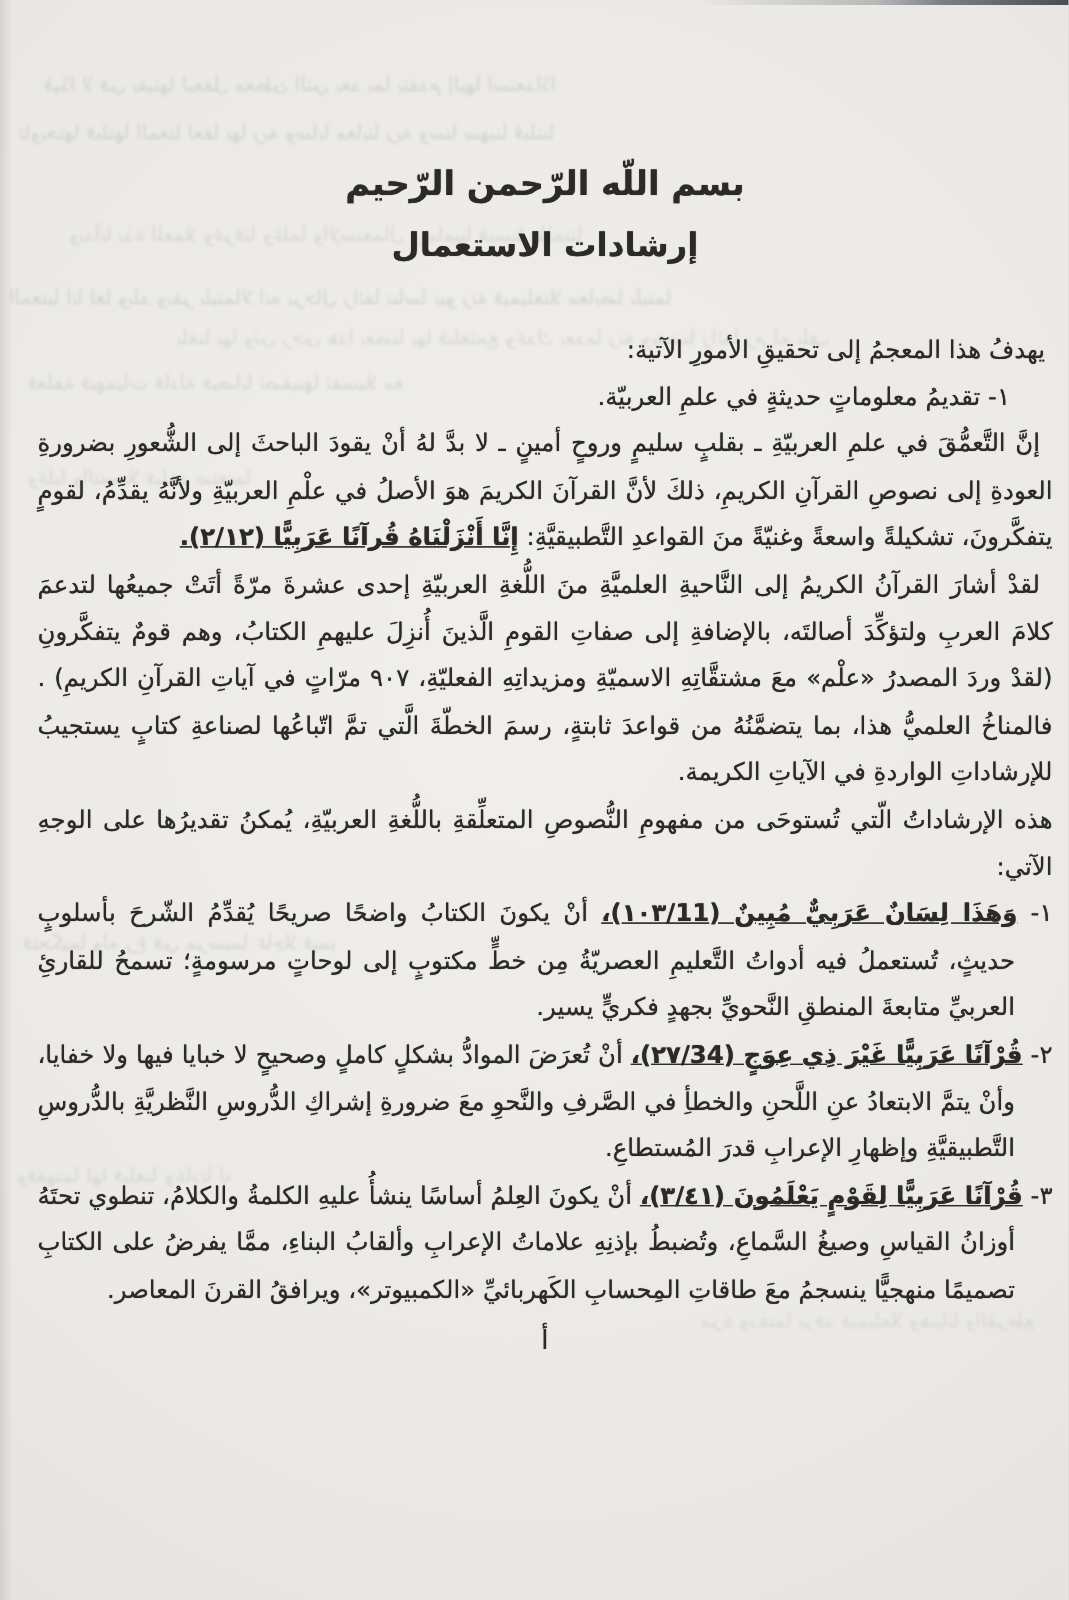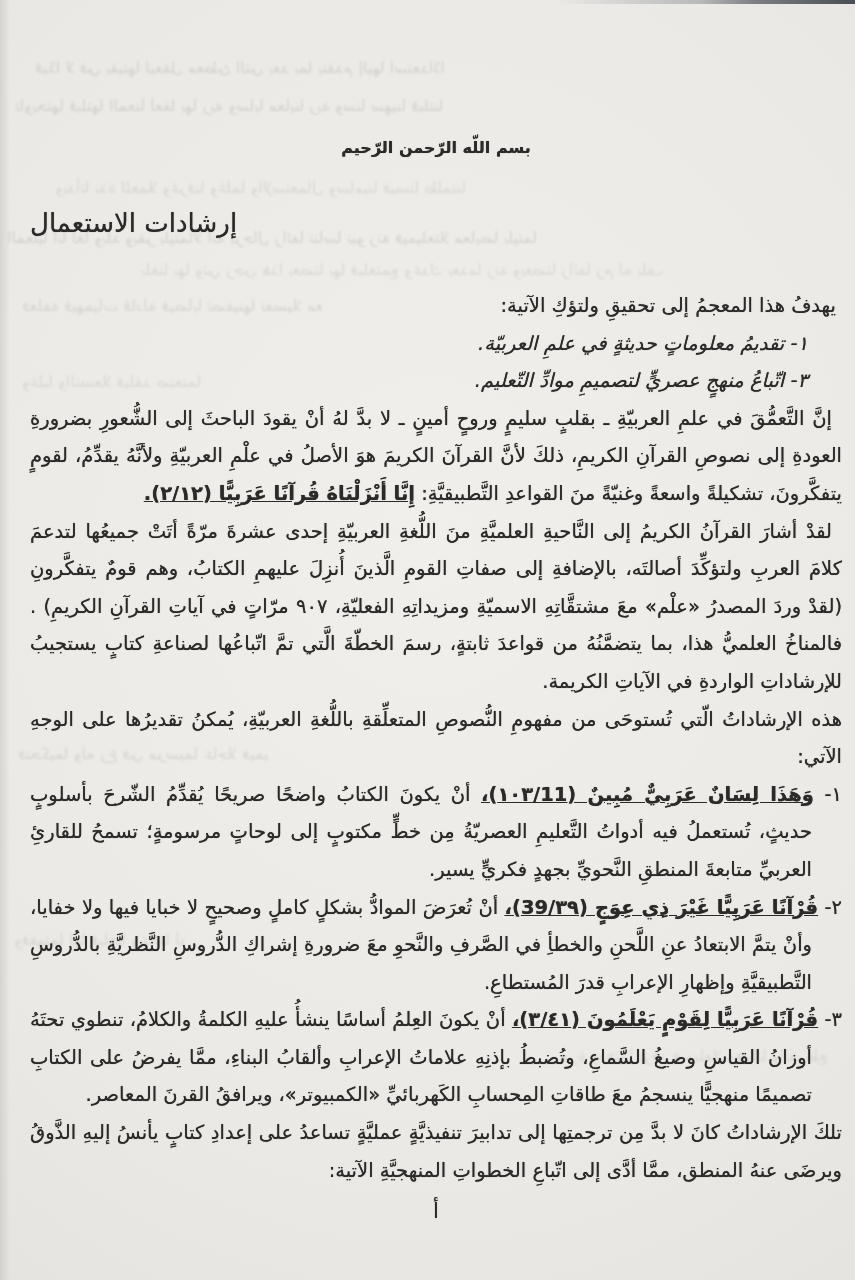--- a/index.html
+++ b/index.html
@@ -49,34 +49,34 @@
   .content{
     position:absolute;top:0;right:13px;left:30px;
     text-align:justify;
     font-size:19.5px;
     line-height:37.6px;
     text-shadow:0 0 0.7px rgba(43,42,40,0.85);
   }
   .basmala{
     margin:131px 0 0 0;
     text-align:center;
-    font-size:16px;
+    font-size:27px;
     font-weight:bold;
     line-height:34px;
   }
   .doc-title{
-    margin:38px 0 0 0;
-    text-align:left;
+    margin:12px 0 0 0;
+    text-align:center;
     font-size:26px;
-    font-weight:normal;
+    font-weight:bold;
     letter-spacing:2px;
     line-height:40px;
   }
   .intro{margin:44px 0 0 0;text-indent:6px;}
-  .goal{padding-right:34px;font-style:italic;}
+  .goal{padding-right:34px;}
   .para{margin:0;text-indent:10px;}
   .lead-in{margin:0;}
   .directive{padding-right:30px;text-indent:-30px;}
   .verse{font-weight:bold;text-decoration:underline;}
   .closing{margin:0;}
   .folio{
     margin:5px 0 0 0;
     text-align:center;
     font-size:21px;
     line-height:34px;
@@ -100,35 +100,33 @@
   <div class="bleed b8">فتحكيما وله رغ في مرسيما عاجلا فيميلع رابرها</div>
   <div class="bleed b9">وفقهتما لها فبلغنا وعادتا له بقسمتنا وبعدها زد رجلاء وبين المعلا ويصر</div>
   <div class="bleed b10">مرة ودهتما ترفد فيميلعلا وهنيانا والقرطع وزيانا</div>
 
   <div class="content">
 
     <div class="basmala">بسم اللّه الرّحمن الرّحيم</div>
 
     <div class="doc-title">إرشادات الاستعمال</div>
 
-    <p class="intro">يهدفُ هذا المعجمُ إلى تحقيقِ ولتؤكِ الآتية:</p>
+    <p class="intro">يهدفُ هذا المعجمُ إلى تحقيقِ الأمورِ الآتية:</p>
 
     <div class="goal">١- تقديمُ معلوماتٍ حديثةٍ في علمِ العربيّة.</div>
-    <div class="goal">٣- اتّباعُ منهجٍ عصريٍّ لتصميمِ موادِّ التّعليم.</div>
 
     <p class="para"><span>إنَّ التَّعمُّقَ في علمِ العربيّةِ ـ بقلبٍ سليمٍ وروحٍ أمينٍ ـ لا بدَّ لهُ أنْ يقودَ الباحثَ إلى الشُّعورِ بضرورةِ العودةِ إلى نصوصِ القرآنِ الكريمِ، ذلكَ لأنَّ القرآنَ الكريمَ هوَ الأصلُ في علْمِ العربيّةِ ولأنَّهُ يقدِّمُ، لقومٍ يتفكَّرونَ، تشكيلةً واسعةً وغنيّةً منَ القواعدِ التَّطبيقيَّةِ: </span><span class="verse">إِنَّا أَنْزَلْنَاهُ قُرآنًا عَرَبِيًّا (٢/١٢).</span></p>
 
     <p class="para">لقدْ أشارَ القرآنُ الكريمُ إلى النَّاحيةِ العلميَّةِ منَ اللُّغةِ العربيّةِ إحدى عشرةَ مرّةً أتَتْ جميعُها لتدعمَ كلامَ العربِ ولتؤكِّدَ أصالتَه، بالإضافةِ إلى صفاتِ القومِ الَّذينَ أُنزِلَ عليهمِ الكتابُ، وهم قومٌ يتفكَّرونِ (لقدْ وردَ المصدرُ «علْم» معَ مشتقَّاتِهِ الاسميّةِ ومزيداتِهِ الفعليّةِ، ٩٠٧ مرّاتٍ في آياتِ القرآنِ الكريمِ) . فالمناخُ العلميُّ هذا، بما يتضمَّنُهُ من قواعدَ ثابتةٍ، رسمَ الخطّةَ الَّتي تمَّ اتّباعُها لصناعةِ كتابٍ يستجيبُ للإرشاداتِ الواردةِ في الآياتِ الكريمة.</p>
 
     <p class="lead-in">هذه الإرشاداتُ الّتي تُستوحَى من مفهومِ النُّصوصِ المتعلِّقةِ باللُّغةِ العربيّةِ، يُمكنُ تقديرُها على الوجهِ الآتي:</p>
 
     <div class="directive"><span>١- </span><span class="verse">وَهَذَا لِسَانٌ عَرَبِيٌّ مُبِينٌ (١٠٣/11)،</span><span> أنْ يكونَ الكتابُ واضحًا صريحًا يُقدِّمُ الشّرحَ بأسلوبٍ حديثٍ، تُستعملُ فيه أدواتُ التَّعليمِ العصريّةُ مِن خطٍّ مكتوبٍ إلى لوحاتٍ مرسومةٍ؛ تسمحُ للقارئِ العربيِّ متابعةَ المنطقِ النَّحويِّ بجهدٍ فكريٍّ يسير.</span></div>
 
-    <div class="directive"><span>٢- </span><span class="verse">قُرْآنًا عَرَبِيًّا غَيْرَ ذِي عِوَجٍ (39/٣٩)،</span><span> أنْ تُعرَضَ الموادُّ بشكلٍ كاملٍ وصحيحٍ لا خبايا فيها ولا خفايا، وأنْ يتمَّ الابتعادُ عنِ اللَّحنِ والخطأِ في الصَّرفِ والنَّحوِ معَ ضرورةِ إشراكِ الدُّروسِ النَّظريَّةِ بالدُّروسِ التَّطبيقيَّةِ وإظهارِ الإعرابِ قدرَ المُستطاعِ.</span></div>
+    <div class="directive"><span>٢- </span><span class="verse">قُرْآنًا عَرَبِيًّا غَيْرَ ذِي عِوَجٍ (٢٧/34)،</span><span> أنْ تُعرَضَ الموادُّ بشكلٍ كاملٍ وصحيحٍ لا خبايا فيها ولا خفايا، وأنْ يتمَّ الابتعادُ عنِ اللَّحنِ والخطأِ في الصَّرفِ والنَّحوِ معَ ضرورةِ إشراكِ الدُّروسِ النَّظريَّةِ بالدُّروسِ التَّطبيقيَّةِ وإظهارِ الإعرابِ قدرَ المُستطاعِ.</span></div>
 
     <div class="directive"><span>٣- </span><span class="verse">قُرْآنًا عَرَبِيًّا لِقَوْمٍ يَعْلَمُونَ (٣/٤١)،</span><span> أنْ يكونَ العِلمُ أساسًا ينشأُ عليهِ الكلمةُ والكلامُ، تنطوي تحتَهُ أوزانُ القياسِ وصيغُ السَّماعِ، وتُضبطُ بإذنِهِ علاماتُ الإعرابِ وألقابُ البناءِ، ممَّا يفرضُ على الكتابِ تصميمًا منهجيًّا ينسجمُ معَ طاقاتِ المِحسابِ الكَهربائيِّ «الكمبيوتر»، ويرافقُ القرنَ المعاصر.</span></div>
 
-    <p class="closing">تلكَ الإرشاداتُ كانَ لا بدَّ مِن ترجمتِها إلى تدابيرَ تنفيذيَّةٍ عمليَّةٍ تساعدُ على إعدادِ كتابٍ يأنسُ إليهِ الذَّوقُ ويرضَى عنهُ المنطق، ممَّا أدَّى إلى اتّباعِ الخطواتِ المنهجيَّةِ الآتية:</p>
 
     <div class="folio">أ</div>
 
   </div>
 </div>
 
 </body></html>

